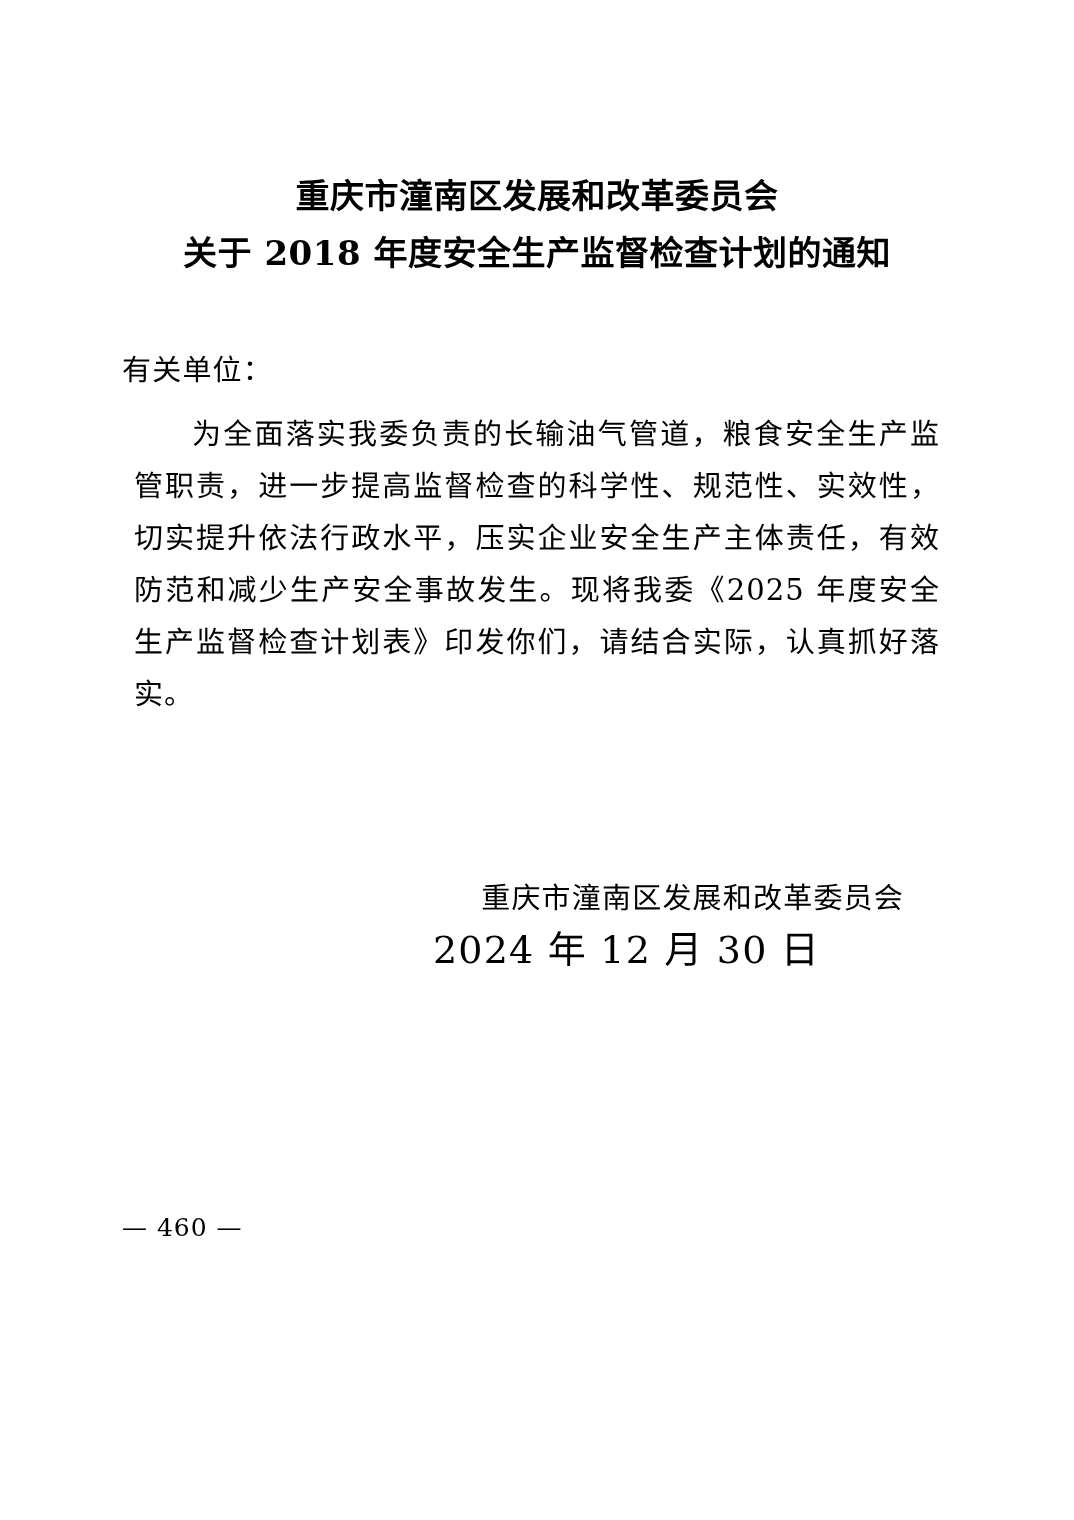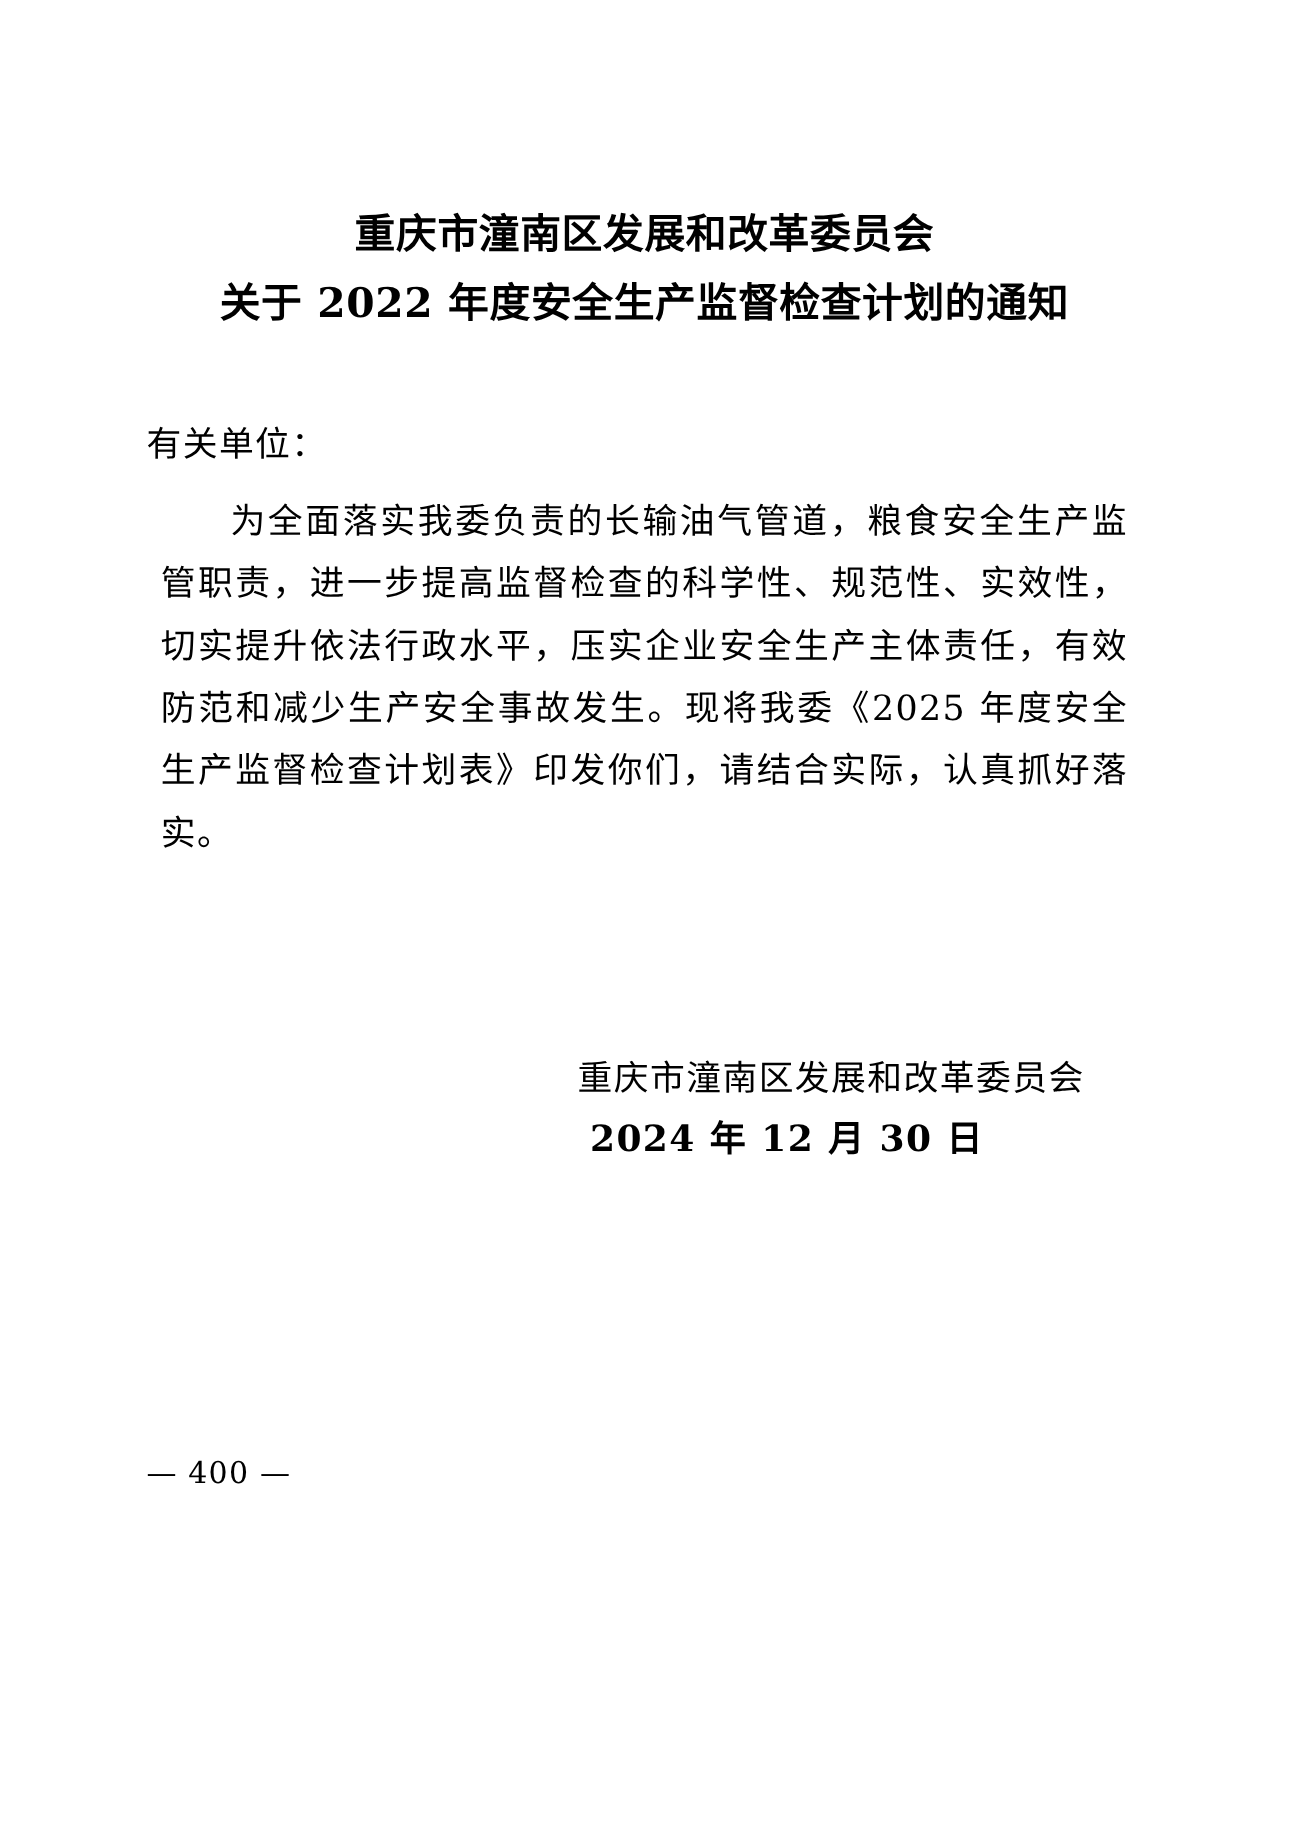--- a/index.html
+++ b/index.html
@@ -63,49 +63,48 @@
     padding-top: 140px;
     text-align: right;
     padding-right: 48px;
   }
   .signature-org {
     font-size: 29px;
     line-height: 52px;
     letter-spacing: 1.2px;
   }
   .signature-date {
-    font-size: 30px;
+    font-size: 38px;
     line-height: 52px;
     letter-spacing: 1.2px;
     padding-right: 84px;
-    font-weight: bold;
   }
   .page-footer {
     position: absolute;
     left: 122px;
     bottom: 86px;
     font-size: 25px;
     letter-spacing: 1px;
   }
 </style>
 </head>
 <body>
 
 <div class="page">
 
   <h1 class="doc-title">
     <span class="line">重庆市潼南区发展和改革委员会</span>
-    <span class="line">关于 2022 年度安全生产监督检查计划的通知</span>
+    <span class="line">关于 2018 年度安全生产监督检查计划的通知</span>
   </h1>
 
   <p class="salutation">有关单位：</p>
 
   <p class="body-para">为全面落实我委负责的长输油气管道，粮食安全生产监管职责，进一步提高监督检查的科学性、规范性、实效性，切实提升依法行政水平，压实企业安全生产主体责任，有效防范和减少生产安全事故发生。现将我委《2025 年度安全生产监督检查计划表》印发你们，请结合实际，认真抓好落实。</p>
 
 
   <div class="signature-block">
     <div class="signature-org">重庆市潼南区发展和改革委员会</div>
     <div class="signature-date">2024 年 12 月 30 日</div>
   </div>
 
-  <div class="page-footer">— 400 —</div>
+  <div class="page-footer">— 460 —</div>
 
 </div>
 
 </body></html>

